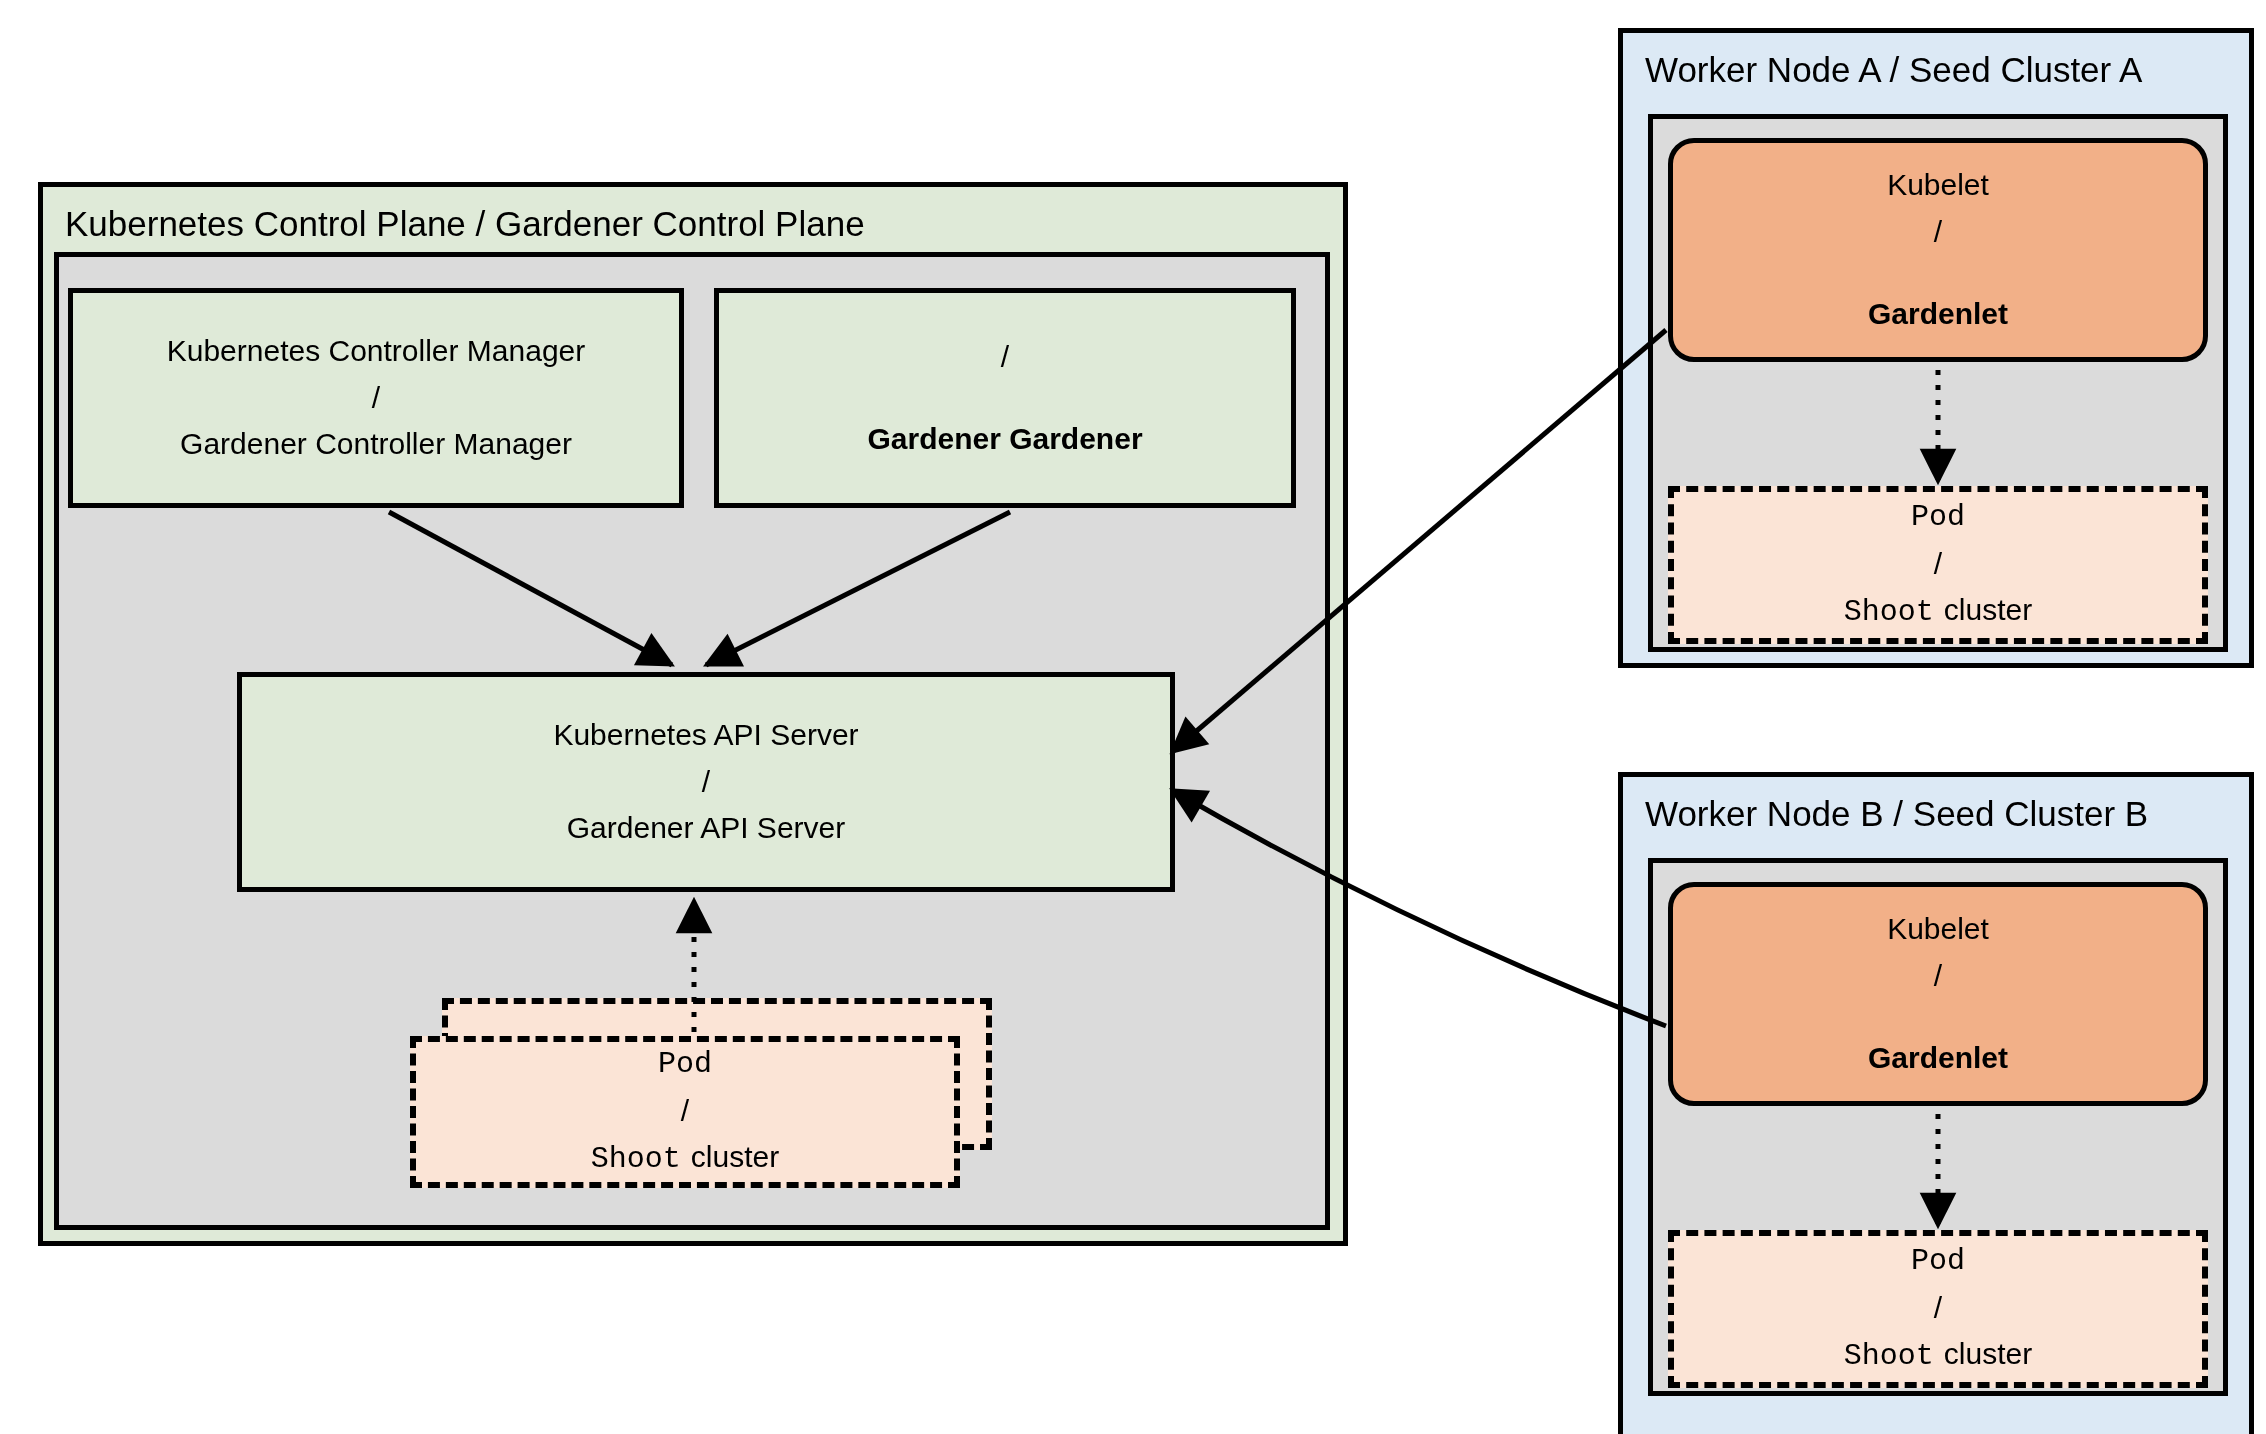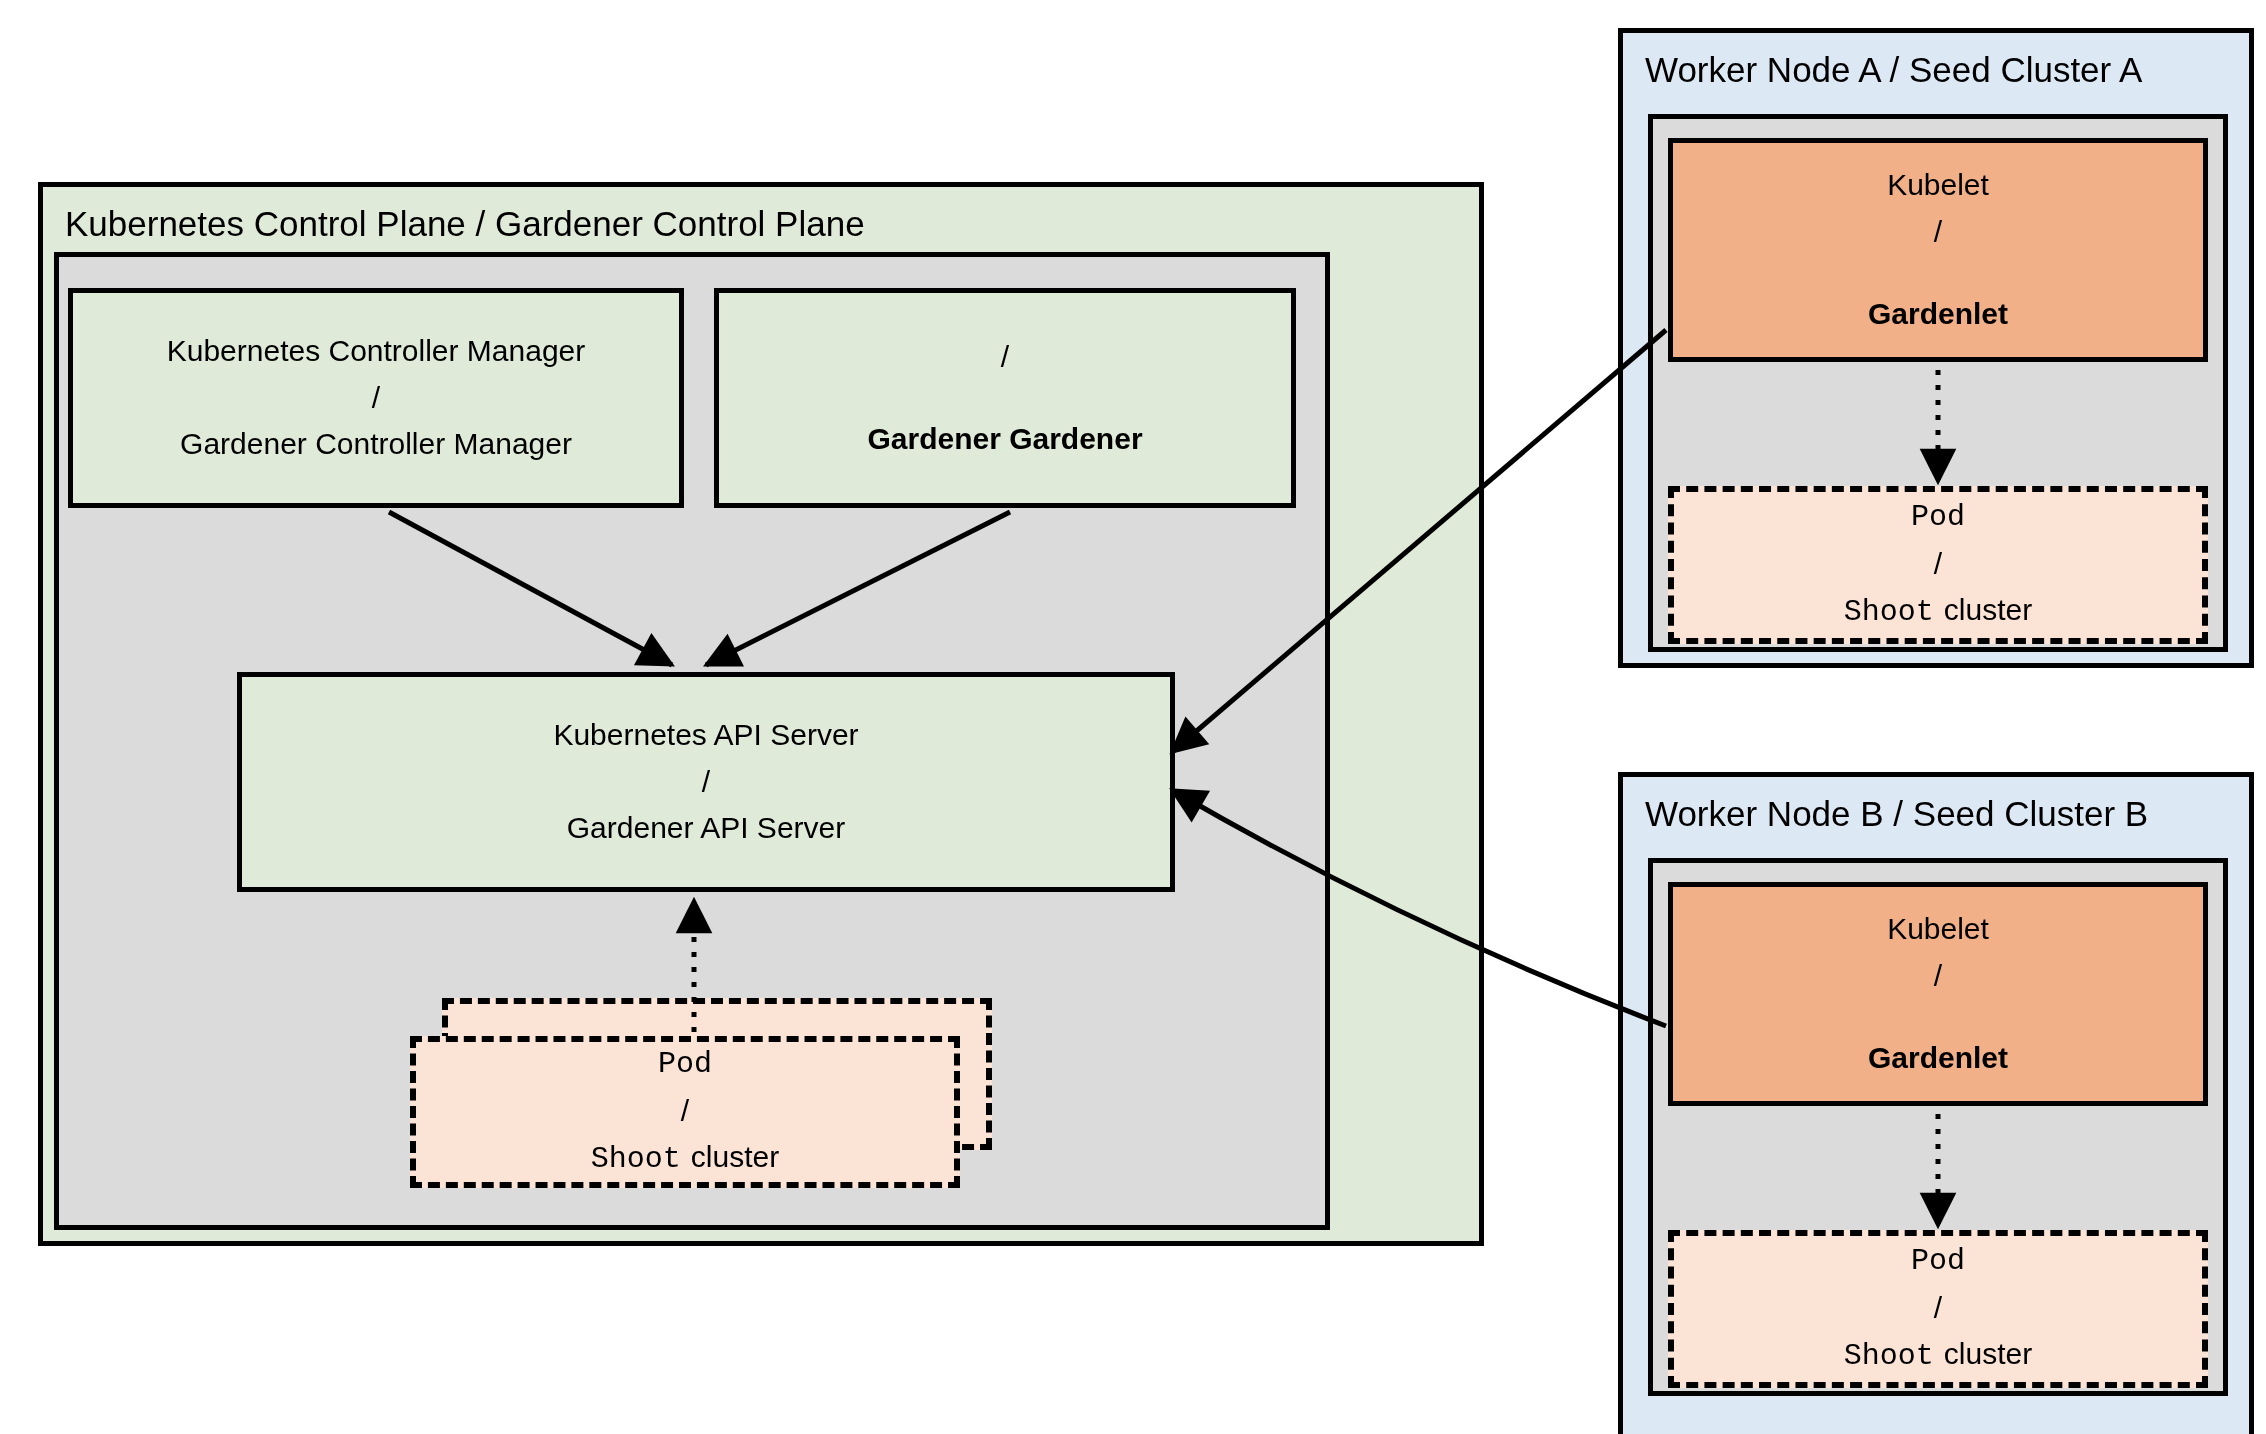--- a/index.html
+++ b/index.html
@@ -8,21 +8,21 @@
     width:2266px;height:1434px;
     background:var(--canvas_bg,#fff);
     font-family:"Liberation Sans","DejaVu Sans",sans-serif;
     color:var(--text,#000);
     overflow:hidden;
   }
   .box{position:absolute;box-sizing:border-box;border:5px solid var(--line,#000);}
   .green{background:var(--green);}
   .gray{background:var(--gray);}
   .blue{background:var(--blue);}
-  .orange{background:var(--orange);}
+  .orange{background:var(--orange);border-radius:26px;}
   .peach{background:var(--peach);}
   .dashed{border:6px dashed var(--line,#000);}
   .outer-title{
     position:absolute;top:0;left:0;right:0;
     padding:14px 0 0 22px;
     font-size:35px;line-height:1.3;white-space:nowrap;
   }
   .label{
     position:absolute;inset:0;
     display:flex;flex-direction:column;
@@ -33,21 +33,21 @@
   .bold{font-weight:700;margin-top:36px;}
   .mono{font-family:"Liberation Mono","DejaVu Sans Mono",monospace;}
   .sans-tail{margin-left:10px;font-family:"Liberation Sans","DejaVu Sans",sans-serif;}
   .arrow-layer{position:absolute;inset:0;pointer-events:none;z-index:10;}
 </style>
 </head>
 <body>
 
 <div class="canvas">
 
-  <div class="box green" style="left:38px;top:182px;width:1446px;height:1064px;">
+  <div class="box green" style="left:38px;top:182px;width:1310px;height:1064px;">
     <div class="outer-title">Kubernetes Control Plane / Gardener Control Plane</div>
 
     <div class="box gray" style="left:11px;top:65px;width:1276px;height:978px;border-width:5px;">
 
       <div class="box green" style="left:9px;top:31px;width:616px;height:220px;text-decoration:underline;">
         <div class="label">
           <div class="line">Kubernetes Controller Manager</div>
           <div class="line">/</div>
           <div class="line">Gardener Controller Manager</div>
         </div>

